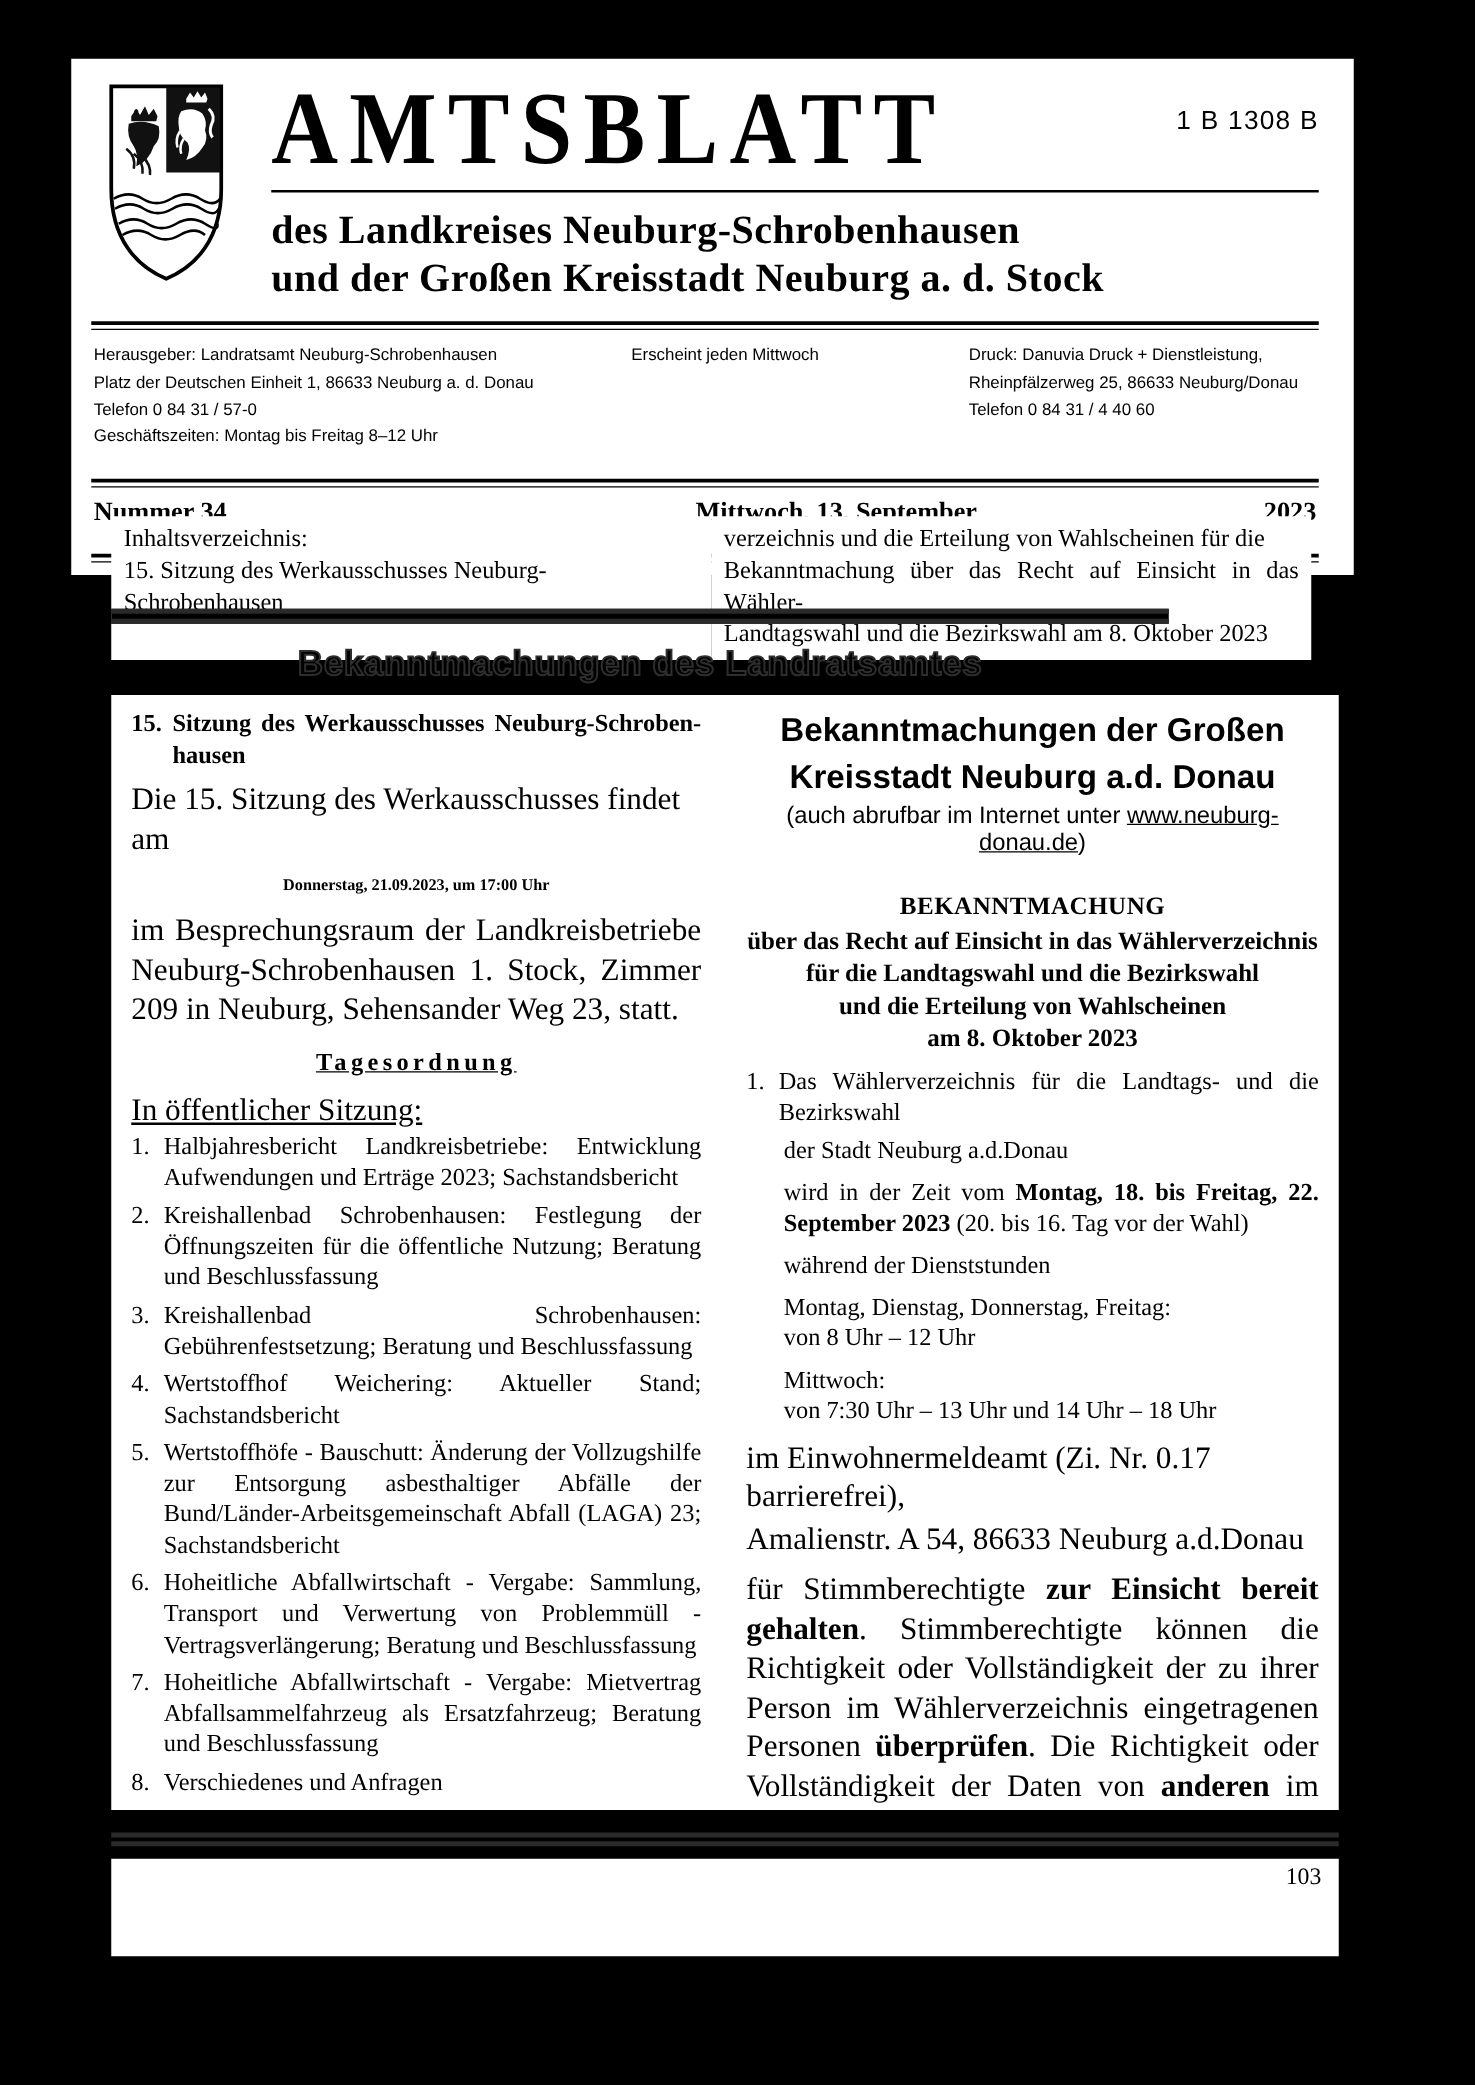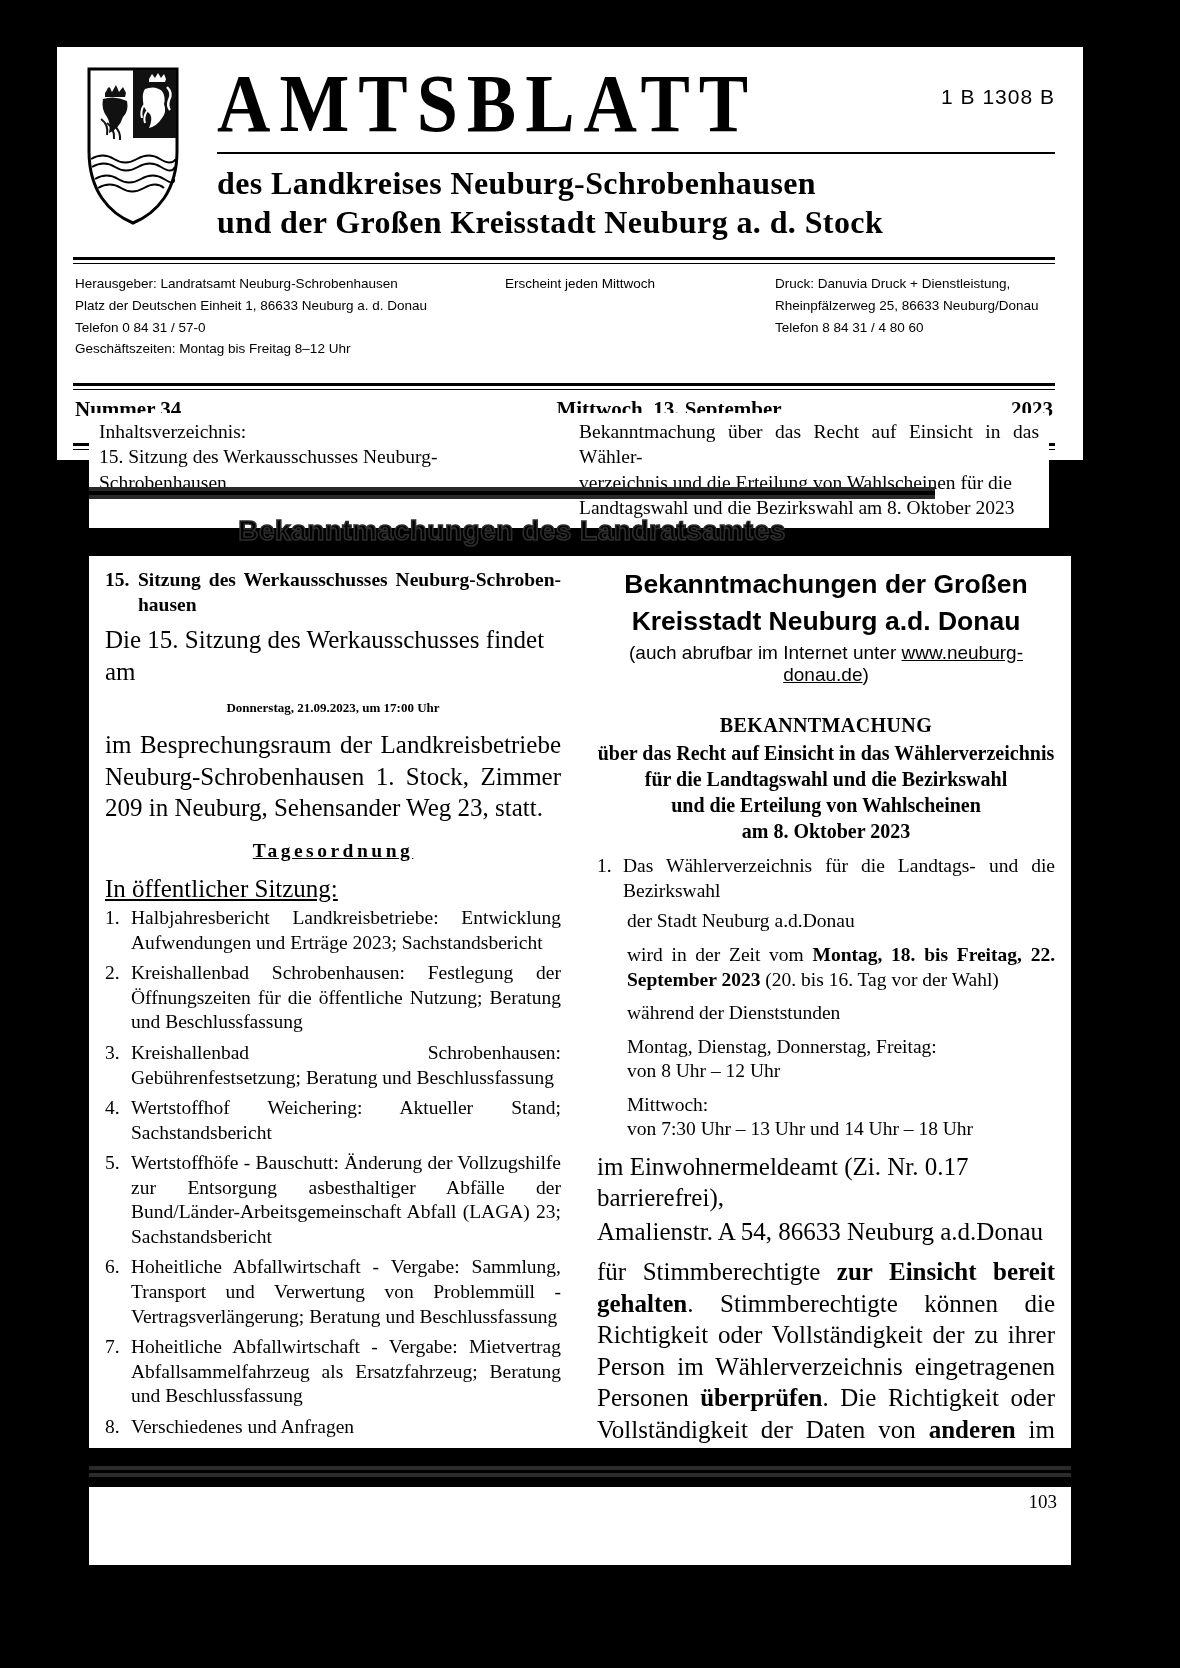--- a/index.html
+++ b/index.html
@@ -373,43 +373,43 @@
         <div>Platz der Deutschen Einheit 1, 86633 Neuburg a. d. Donau</div>
         <div>Telefon 0 84 31 / 57-0</div>
         <div>Geschäftszeiten: Montag bis Freitag 8–12 Uhr</div>
       </div>
       <div class="col-b">
         <div>Erscheint jeden Mittwoch</div>
       </div>
       <div class="col-c">
         <div>Druck: Danuvia Druck + Dienstleistung,</div>
         <div>Rheinpfälzerweg 25, 86633 Neuburg/Donau</div>
-        <div>Telefon 8 84 31 / 4 80 60</div>
+        <div>Telefon 0 84 31 / 4 40 60</div>
       </div>
     </div>
 
     <div class="rule-double"></div>
 
     <div class="issue-row">
       <div class="num">Nummer 34</div>
       <div class="date">Mittwoch, 13. September</div>
       <div class="year">2023</div>
     </div>
 
     <div class="rule-double"></div>
   </div>
 
   <div class="toc-wrap">
     <div class="toc-box toc-left">
       <div>Inhaltsverzeichnis:</div>
       <div>15. Sitzung des Werkausschusses Neuburg-Schrobenhausen</div>
     </div>
     <div class="toc-box toc-right">
+      <div>verzeichnis und die Erteilung von Wahlscheinen für die</div>
       <div>Bekanntmachung über das Recht auf Einsicht in das Wähler-</div>
-      <div>verzeichnis und die Erteilung von Wahlscheinen für die</div>
       <div class="lastline">Landtagswahl und die Bezirkswahl am 8. Oktober 2023</div>
     </div>
   </div>
 
   <div class="banner">
     <div class="banner-rule"></div>
     <div class="banner-title">Bekanntmachungen des Landratsamtes</div>
   </div>
 
   <div class="content">

